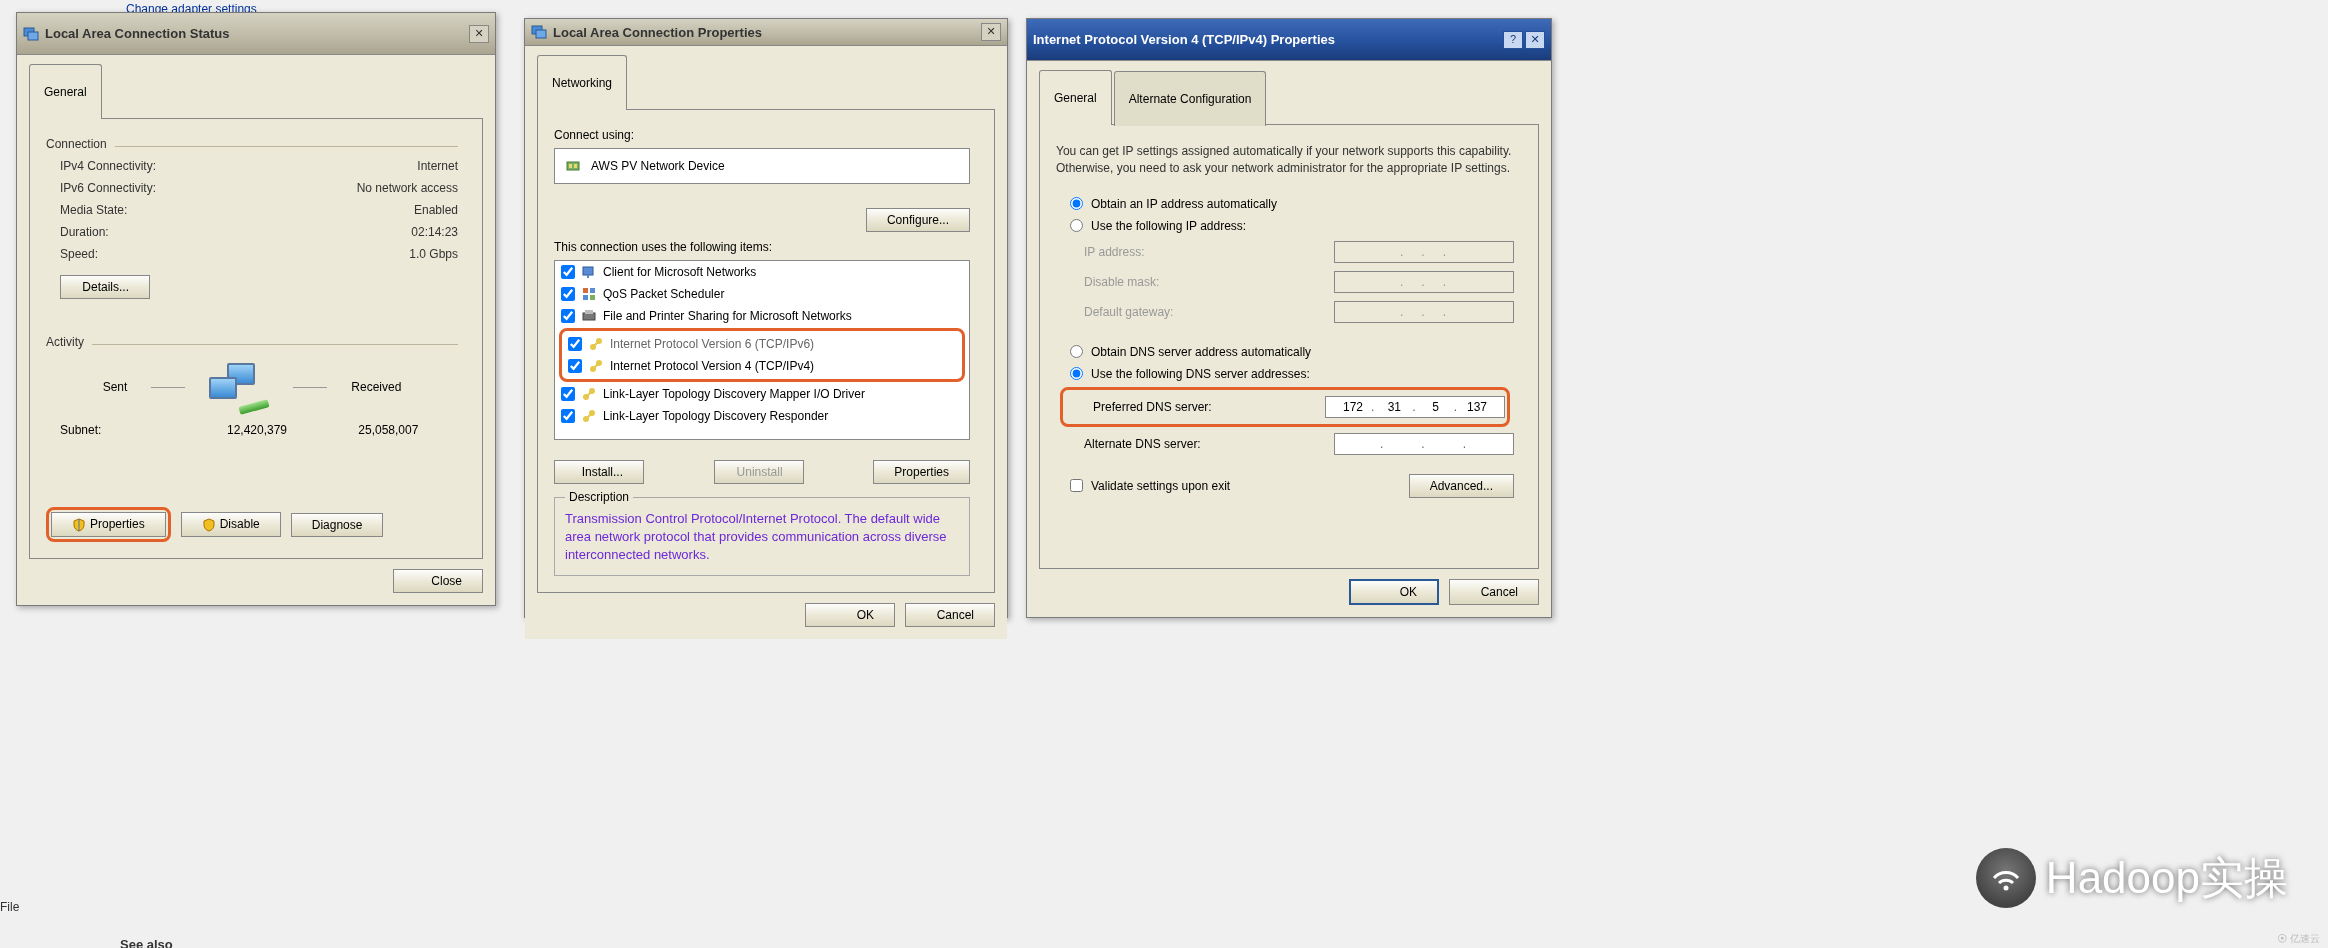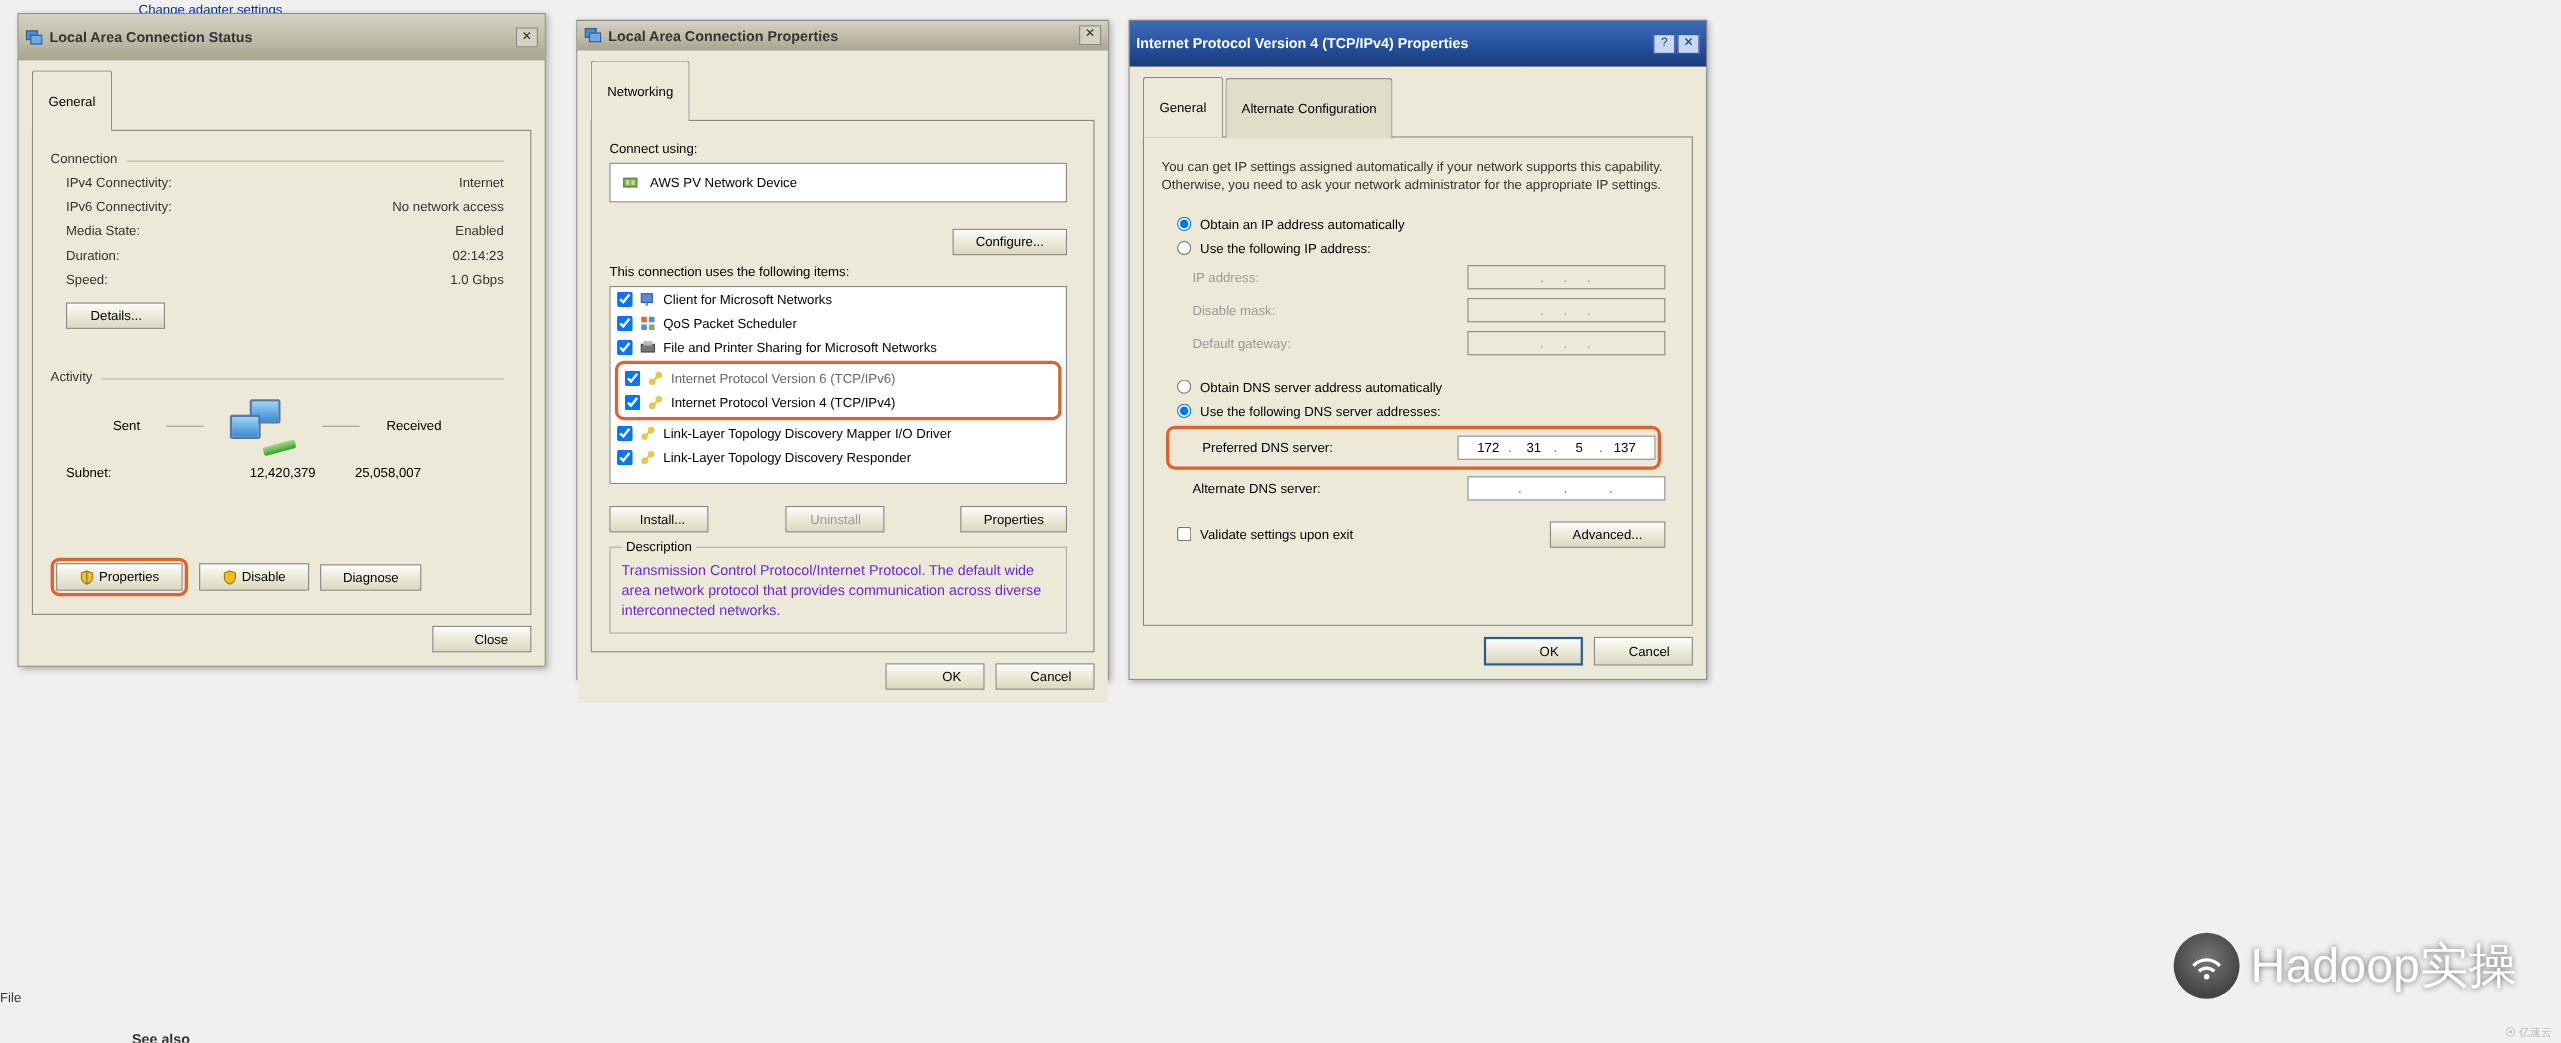--- a/index.html
+++ b/index.html
@@ -179,21 +179,21 @@
     background: linear-gradient(to bottom, #9ee08a, #3a9c2a);
     border-radius: 2px;
     transform: rotate(-15deg);
   }
   .bytes-row {
     display: flex;
     padding: 6px 0 6px 14px;
   }
   .bytes-row span { width: 33%; }
   .bytes-row span:nth-child(2) { text-align: center; }
-  .bytes-row span:nth-child(3) { text-align: left; }
+  .bytes-row span:nth-child(3) { text-align: center; }
   
   .highlight {
     border: 3px solid #e2602a;
     border-radius: 8px;
     padding: 2px;
     display: inline-block;
   }
   
   .icon-shield {
     width: 14px; height: 14px;

